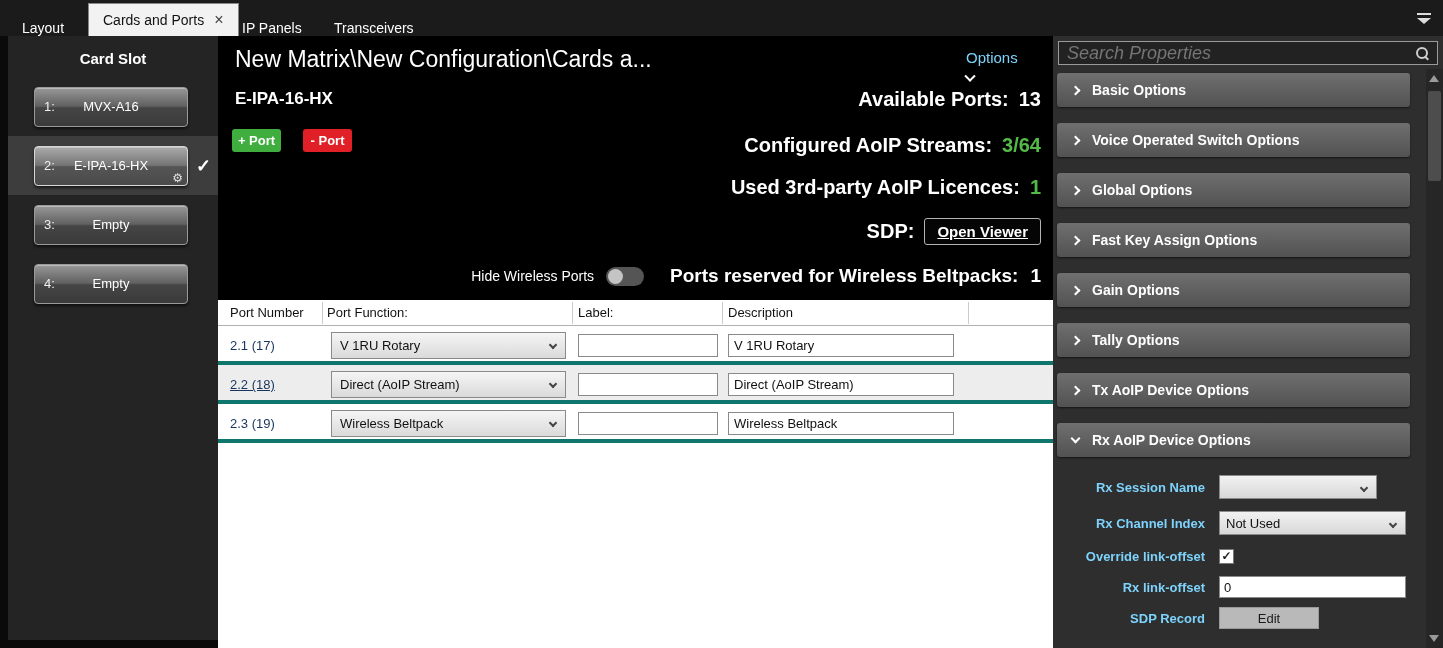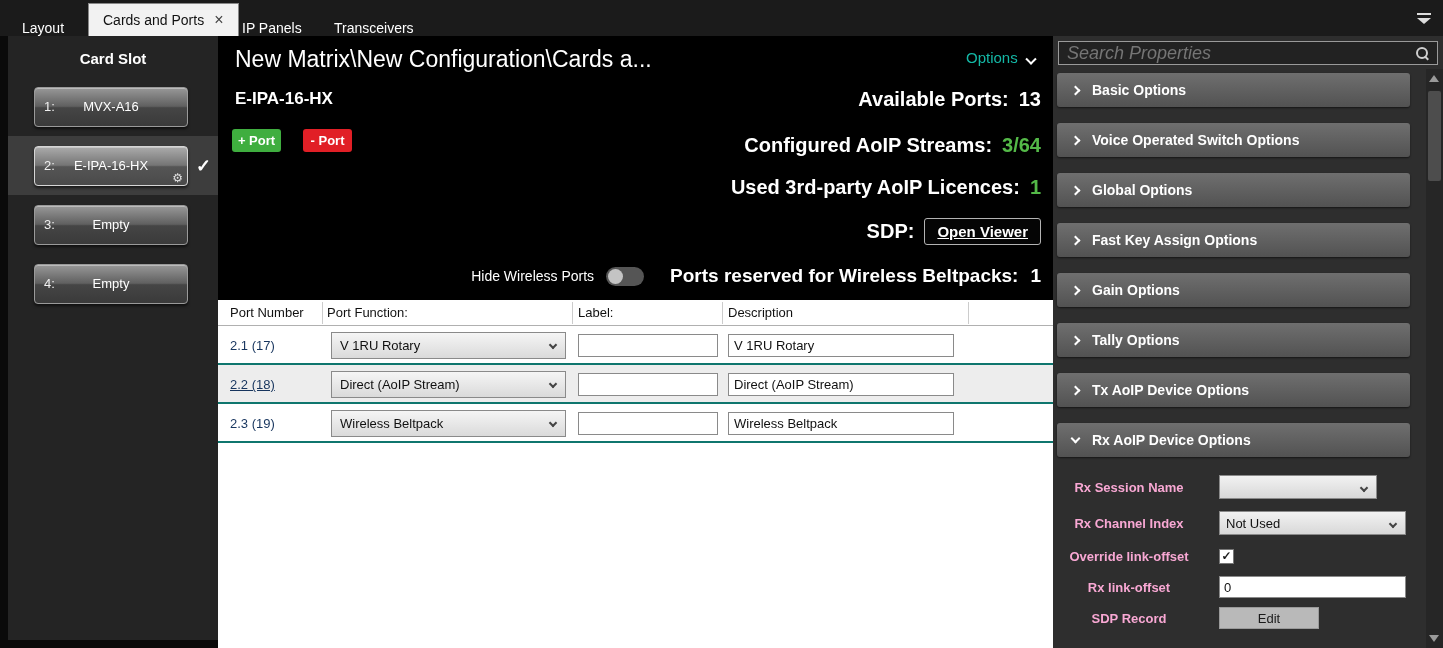--- a/index.html
+++ b/index.html
@@ -37,21 +37,21 @@
   
   .main { position:absolute; left:218px; top:36px; width:835px; height:612px; background:#000; }
   .page-title { position:absolute; left:17px; top:10px; font-size:23px; color:#fff; white-space:nowrap; }
   .search-ports { position:absolute; left:517px; top:11px; width:222px; height:26px; background:#0c0c0c;
                   border:1px solid #8a8a8a; display:flex; align-items:center; padding:0 8px; }
   .search-ports input { flex:1; background:transparent; border:none; outline:none; color:#c7c7c7;
                   font-style:italic; font-size:13px; font-family:inherit; }
   .mag { position:relative; width:13px; height:13px; flex:none; }
   .mag::before { content:""; position:absolute; width:8px; height:8px; border:2px solid #cfcfcf; border-radius:50%; left:0; top:0; }
   .mag::after { content:""; position:absolute; width:5px; height:2px; background:#cfcfcf; transform:rotate(45deg); left:8px; top:10px; }
-  .options { position:absolute; left:748px; top:13px; color:#14b8a6; font-size:15px; display:flex; align-items:flex-end; gap:9px; cursor:pointer; }
+  .options { position:absolute; left:748px; top:13px; color:#7dd3fc; font-size:15px; display:flex; align-items:flex-start; gap:9px; cursor:pointer;flex-direction:column; }
   .chev-d { width:8px; height:8px; border-right:2px solid #fff; border-bottom:2px solid #fff; transform:rotate(45deg) translate(-2px,-2px); }
   .card-title { position:absolute; left:17px; top:53px; font-size:17px; font-weight:bold; color:#fff; }
 
   .stat { position:absolute; right:12px; display:flex; align-items:center; gap:10px; color:#fff;
           font-size:20px; font-weight:600; white-space:nowrap; }
   .stat .val.green { color:var(--green,#54b948); }
   .sdp-btn { border:1px solid #b3b3b3; border-radius:3px; background:#050505; color:#fff; font-size:15px;
              font-weight:600; text-decoration:underline; padding:4px 12px; cursor:pointer; font-family:inherit; }
 
   .port-btn { position:absolute; top:93px; width:49px; height:23px; border-radius:3px; color:#fff;
@@ -65,21 +65,21 @@
   .toggle { width:38px; height:19px; border-radius:10px; background:#555; position:relative; cursor:pointer; margin-right:26px; }
   .toggle .knob { position:absolute; left:2px; top:2px; width:15px; height:15px; border-radius:50%; background:#c4c4c4; }
   .reserved-label { color:#fff; font-size:19px; font-weight:600; margin-right:12px; }
   .reserved-val { color:#fff; font-size:19px; font-weight:600; }
 
   
   .ptable { position:absolute; left:0; top:264px; width:835px; height:444px; background:#fff; }
   .thead { position:relative; height:26px; border-bottom:1px solid #b0b0b0; font-size:13px; color:#111; }
   .th { position:absolute; top:5px; }
   .vsep { position:absolute; top:2px; height:22px; width:1px; background:#ccc; }
-  .trow { position:relative; height:39px; border-bottom:2px solid #0f766e; font-size:13px; }
+  .trow { position:relative; height:39px; border-bottom:4px solid #0f766e; font-size:13px; }
   .trow.alt { background:#ededed; }
   .portnum { position:absolute; left:12px; top:12px; color:#17355e; }
   .portnum.u { text-decoration:underline; }
   .fselect { position:absolute; left:113px; top:6px; width:235px; height:27px; border:1px solid #8a8a8a;
              background:linear-gradient(180deg,#f5f5f5,#dadada); display:flex; align-items:center;
              padding:0 22px 0 8px; color:#111; cursor:pointer; }
   .fselect .sel-chev, .pselect .sel-chev { position:absolute; right:9px; top:9px; width:6px; height:6px;
              border-right:2px solid #444; border-bottom:2px solid #444; transform:rotate(45deg); }
   .tinput { position:absolute; top:8px; height:23px; border:1px solid #8a8a8a; font-size:13px;
             padding:0 5px; font-family:inherit; color:#111; background:#fff; }
@@ -92,21 +92,21 @@
                   border:1px solid #9a9a9a; display:flex; align-items:center; padding:0 8px; }
   .props-search input { flex:1; background:transparent; border:none; outline:none; color:#c7c7c7;
                   font-style:italic; font-size:18px; font-family:inherit; }
   .section { position:absolute; left:4px; width:353px; height:34px; border-radius:3px;
              background:linear-gradient(180deg,#6f6f6f,#525252); display:flex; align-items:center;
              color:#fff; font-size:14px; font-weight:600; padding-left:15px; gap:13px; cursor:pointer;
              box-shadow:0 1px 2px rgba(0,0,0,.55); }
   .chev-r { width:7px; height:7px; border-top:2px solid #fff; border-right:2px solid #fff; transform:rotate(45deg); flex:none; }
   .chev-dn { width:7px; height:7px; border-right:2px solid #fff; border-bottom:2px solid #fff; transform:rotate(45deg); flex:none; margin-top:-3px; }
   .field { position:absolute; left:0; width:384px; height:26px; display:flex; align-items:center; }
-  .field .flabel { width:152px; text-align:center; color:#f9a8d4; font-size:13px; font-weight:600; flex:none; }
+  .field .flabel { width:152px; text-align:right; color:#7dd3fc; font-size:13px; font-weight:600; flex:none; }
   .field .ctrl { margin-left:14px; position:relative; }
   .pselect { height:24px; border:1px solid #8a8a8a; background:linear-gradient(180deg,#f2f2f2,#d8d8d8);
              display:flex; align-items:center; padding:0 20px 0 6px; font-size:13px; color:#111; cursor:pointer; }
   .pselect.session { width:158px; }
   .pselect.channel { width:187px; }
   .pinput { width:187px; height:22px; border:1px solid #8a8a8a; font-size:13px; padding:0 4px;
             font-family:inherit; color:#111; background:#fff; }
   .checkbox { width:15px; height:15px; background:#fff; border:1px solid #777; display:flex;
               align-items:center; justify-content:center; font-size:12px; font-weight:bold; color:#1a1a1a; cursor:pointer; }
   .edit-btn { width:100px; height:22px; background:#b9b9b9; border:1px solid #9a9a9a; color:#1a1a1a;

